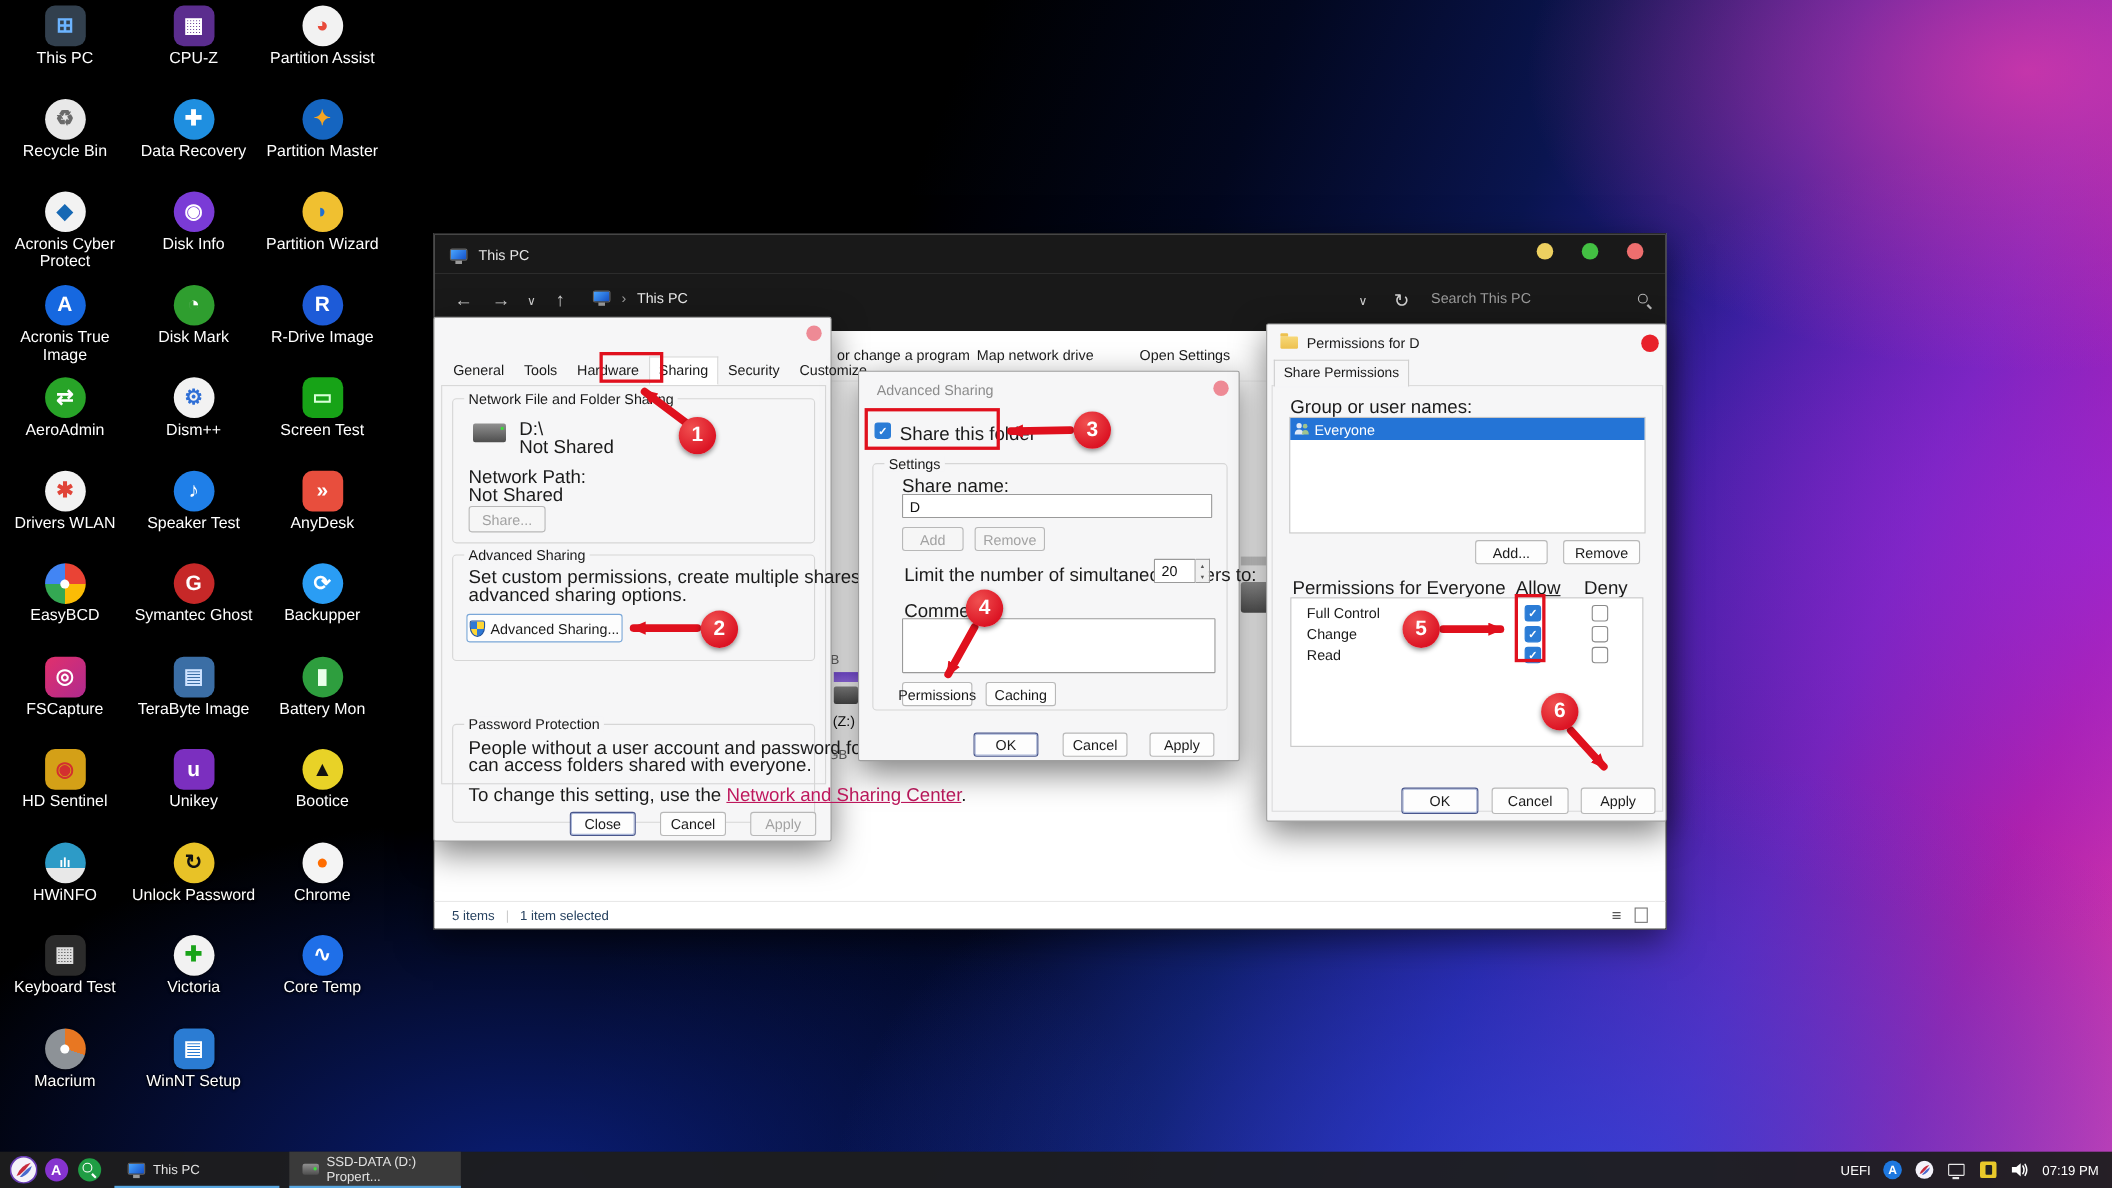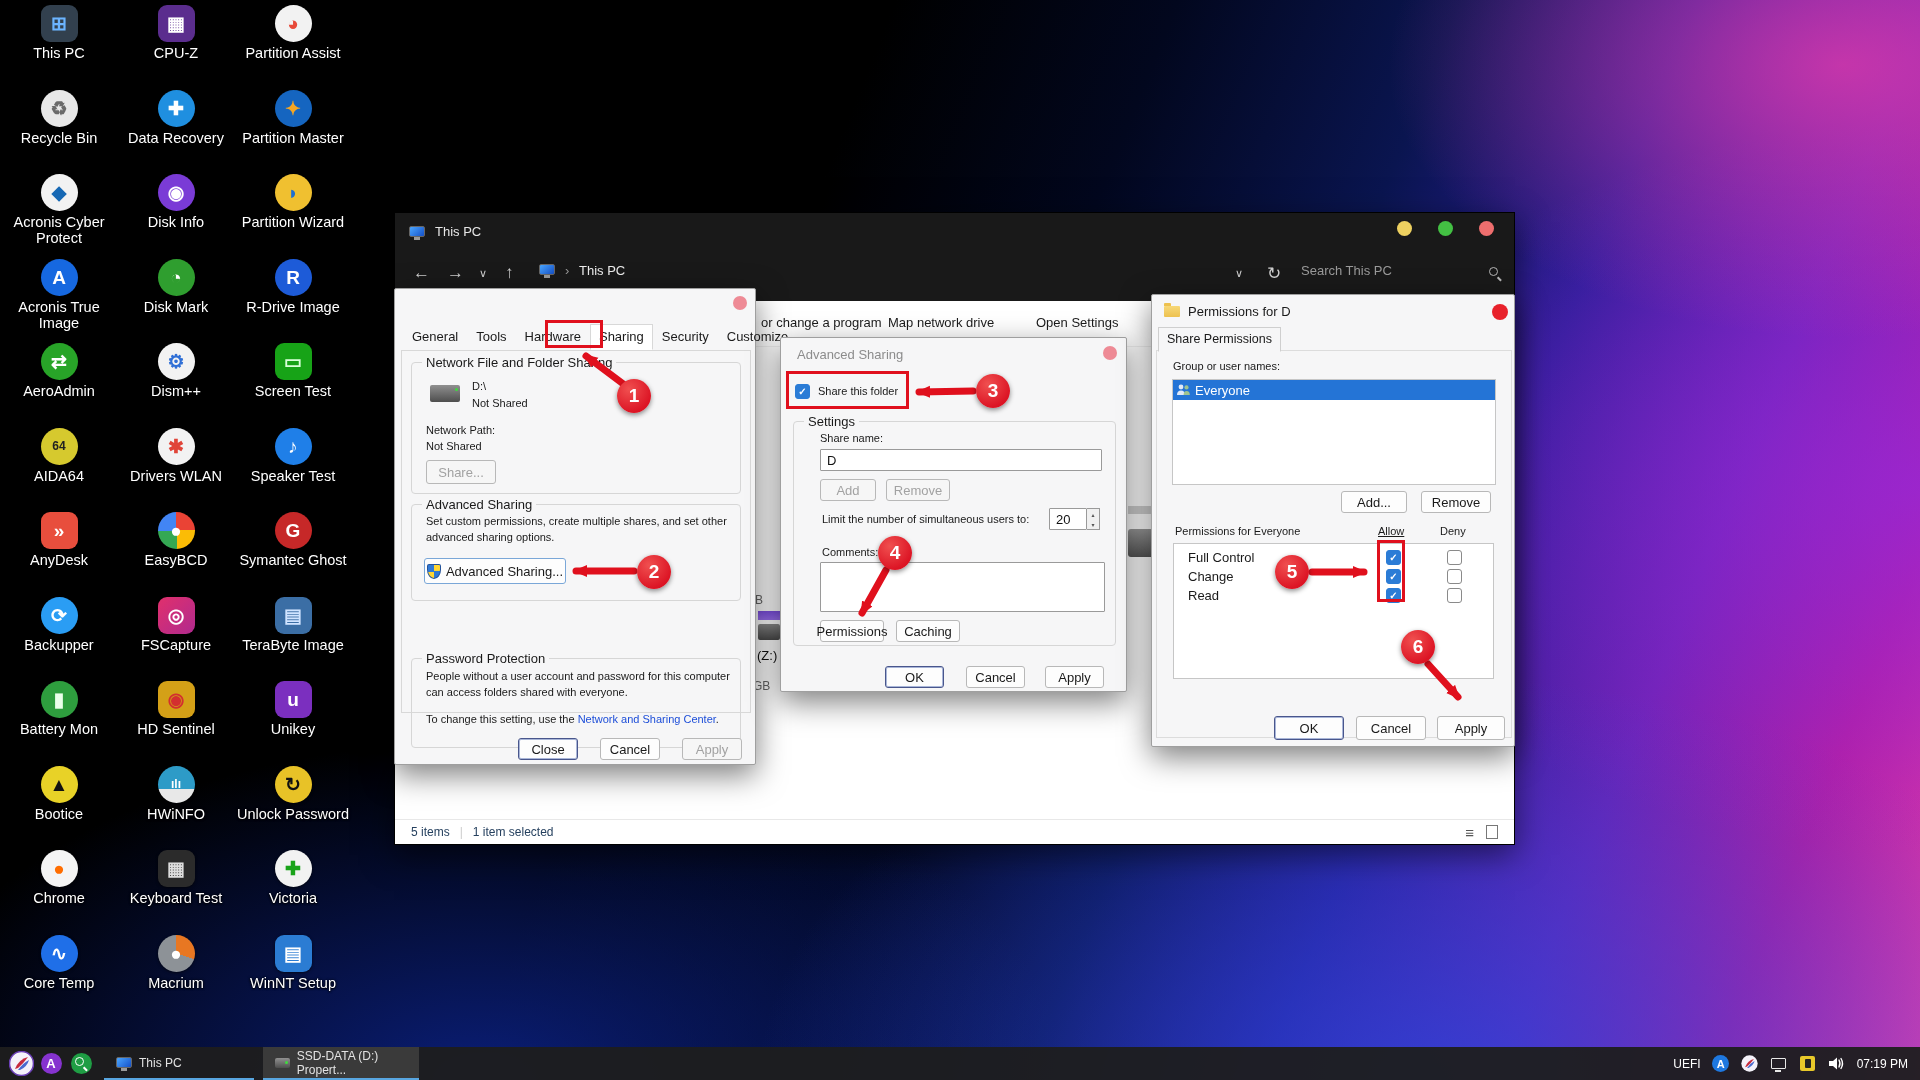--- a/index.html
+++ b/index.html
@@ -41,22 +41,22 @@
   .btn.dis { color:#a2a2a2; background:#f6f6f6; }
 
   .grp { position:absolute; border:1px solid #d6d6d6; border-radius:4px; }
   .grp-label { position:absolute; font-size:13px; color:#1a1a1a; background:#f6f6f7; padding:0 4px; top:-8px; left:10px; white-space:nowrap; }
 
   .cb { width:15px; height:15px; border:1px solid #8a8a8a; border-radius:3px; background:#fff;
     display:flex; align-items:center; justify-content:center; font-size:10px; color:#fff; }
   .cb.checked { background:#2b7cd6; border-color:#2b7cd6; }
   .cb.checked::after { content:"✓"; font-weight:bold; }
 
-  .ftext { font-size:11px; color:#1a1a1a; position:absolute; white-space:nowrap; }
-  .link { color:#1d4ed8; cursor:pointer; }
+  .ftext { font-size:17px; color:#1a1a1a; position:absolute; white-space:nowrap; }
+  .link { color:#be185d; text-decoration:underline; cursor:pointer; }
 
   
   .mon { display:inline-block; width:16px; height:11px; border-radius:2px; position:relative;
     background:linear-gradient(135deg,#4aa6ff,#1450c8); border:1px solid #666; }
   .mon::after { content:""; position:absolute; left:4px; bottom:-4px; width:6px; height:3px; background:#9a9a9a; }
   .drv { display:inline-block; width:18px; height:10px; border-radius:2px; position:relative;
     background:linear-gradient(#909090,#4e4e4e); }
   .drv::after { content:""; position:absolute; right:2px; top:3px; width:3px; height:3px; border-radius:50%; background:#3ddc3d; }
   .fold { display:inline-block; width:16px; height:11px; border-radius:1px; position:relative;
     background:linear-gradient(#f7d878,#edc14f); }
@@ -231,26 +231,20 @@
       <span class="di-label">Dism++</span>
     </div>
 
     <div class="desk-icon">
       <span class="di-badge rounded" style="background: rgb(23, 163, 23);">
         <span class="g" style="color: rgb(216, 255, 216);">▭</span>
       </span>
       <span class="di-label">Screen Test</span>
     </div>
 
-    <div class="desk-icon">
-      <span class="di-badge circle" style="background: rgb(214, 201, 46);">
-        <span class="g g2" style="color: rgb(34, 34, 34);">64</span>
-      </span>
-      <span class="di-label">AIDA64</span>
-    </div>
 
     <div class="desk-icon">
       <span class="di-badge circle" style="background: rgb(242, 242, 242);">
         <span class="g" style="color: rgb(224, 68, 56);">✱</span>
       </span>
       <span class="di-label">Drivers WLAN</span>
     </div>
 
     <div class="desk-icon">
       <span class="di-badge circle" style="background: rgb(31, 127, 232);">

